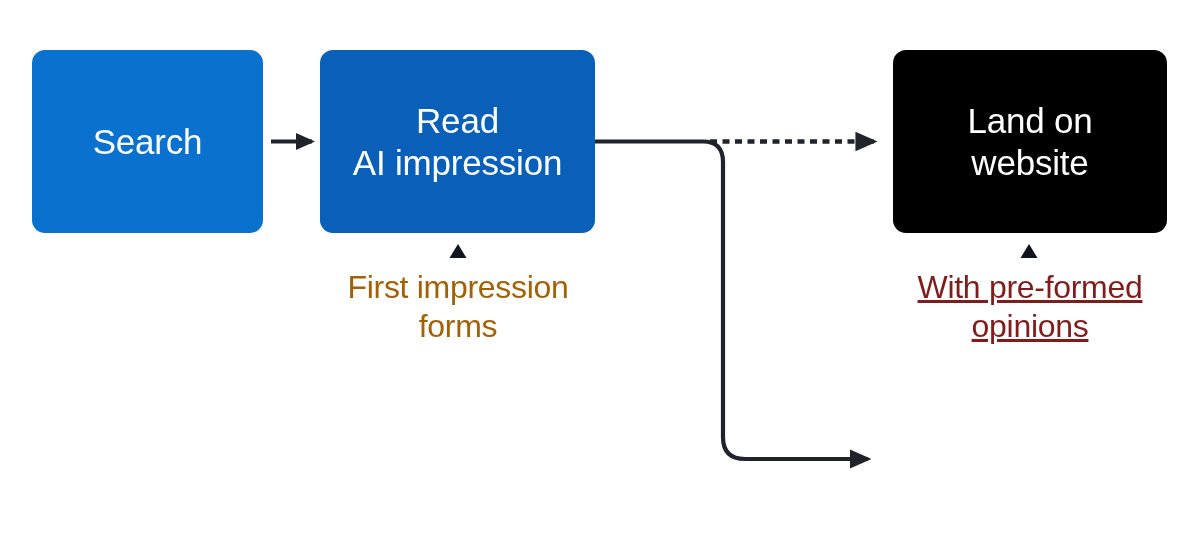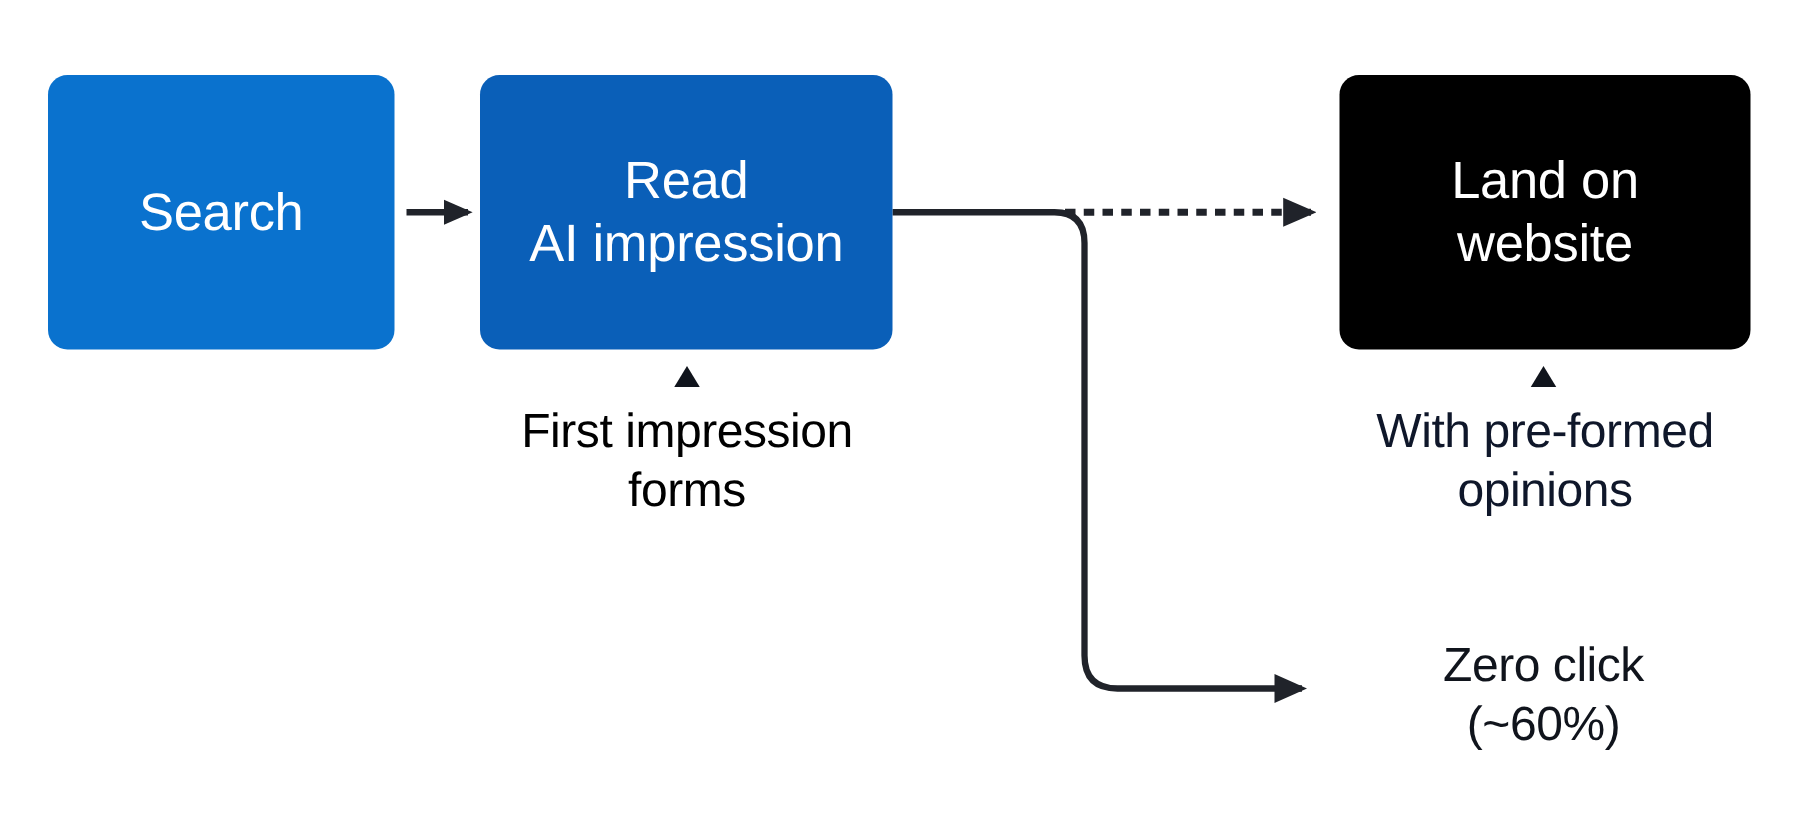--- a/index.html
+++ b/index.html
@@ -129,22 +129,20 @@
   </svg>
 
   <div class="node" id="node-search" style="background-color: rgb(10, 114, 206); color: rgb(255, 255, 255);">Search</div>
 
   <div class="node" id="node-read" style="background-color: rgb(10, 95, 184); color: rgb(255, 255, 255);">Read
 AI impression</div>
 
   <div class="node" id="node-land" style="background-color: #000000; color: rgb(255, 255, 255);">Land on
 website</div>
 
-  <div class="caption" id="caption-first" style="color: #000000;">First impression
+  <div class="caption" id="caption-first" style="color: #a16207;">First impression
 forms</div>
 
-  <div class="caption" id="caption-opinions" style="color: #0f172a;">With pre-formed
+  <div class="caption" id="caption-opinions" style="color: #7f1d1d; text-decoration: underline;">With pre-formed
 opinions</div>
 
-  <div class="caption" id="caption-zeroclick" style="color: rgb(16, 20, 28);">Zero click
-(~60%)</div>
 
 </div>
 
 </body></html>

